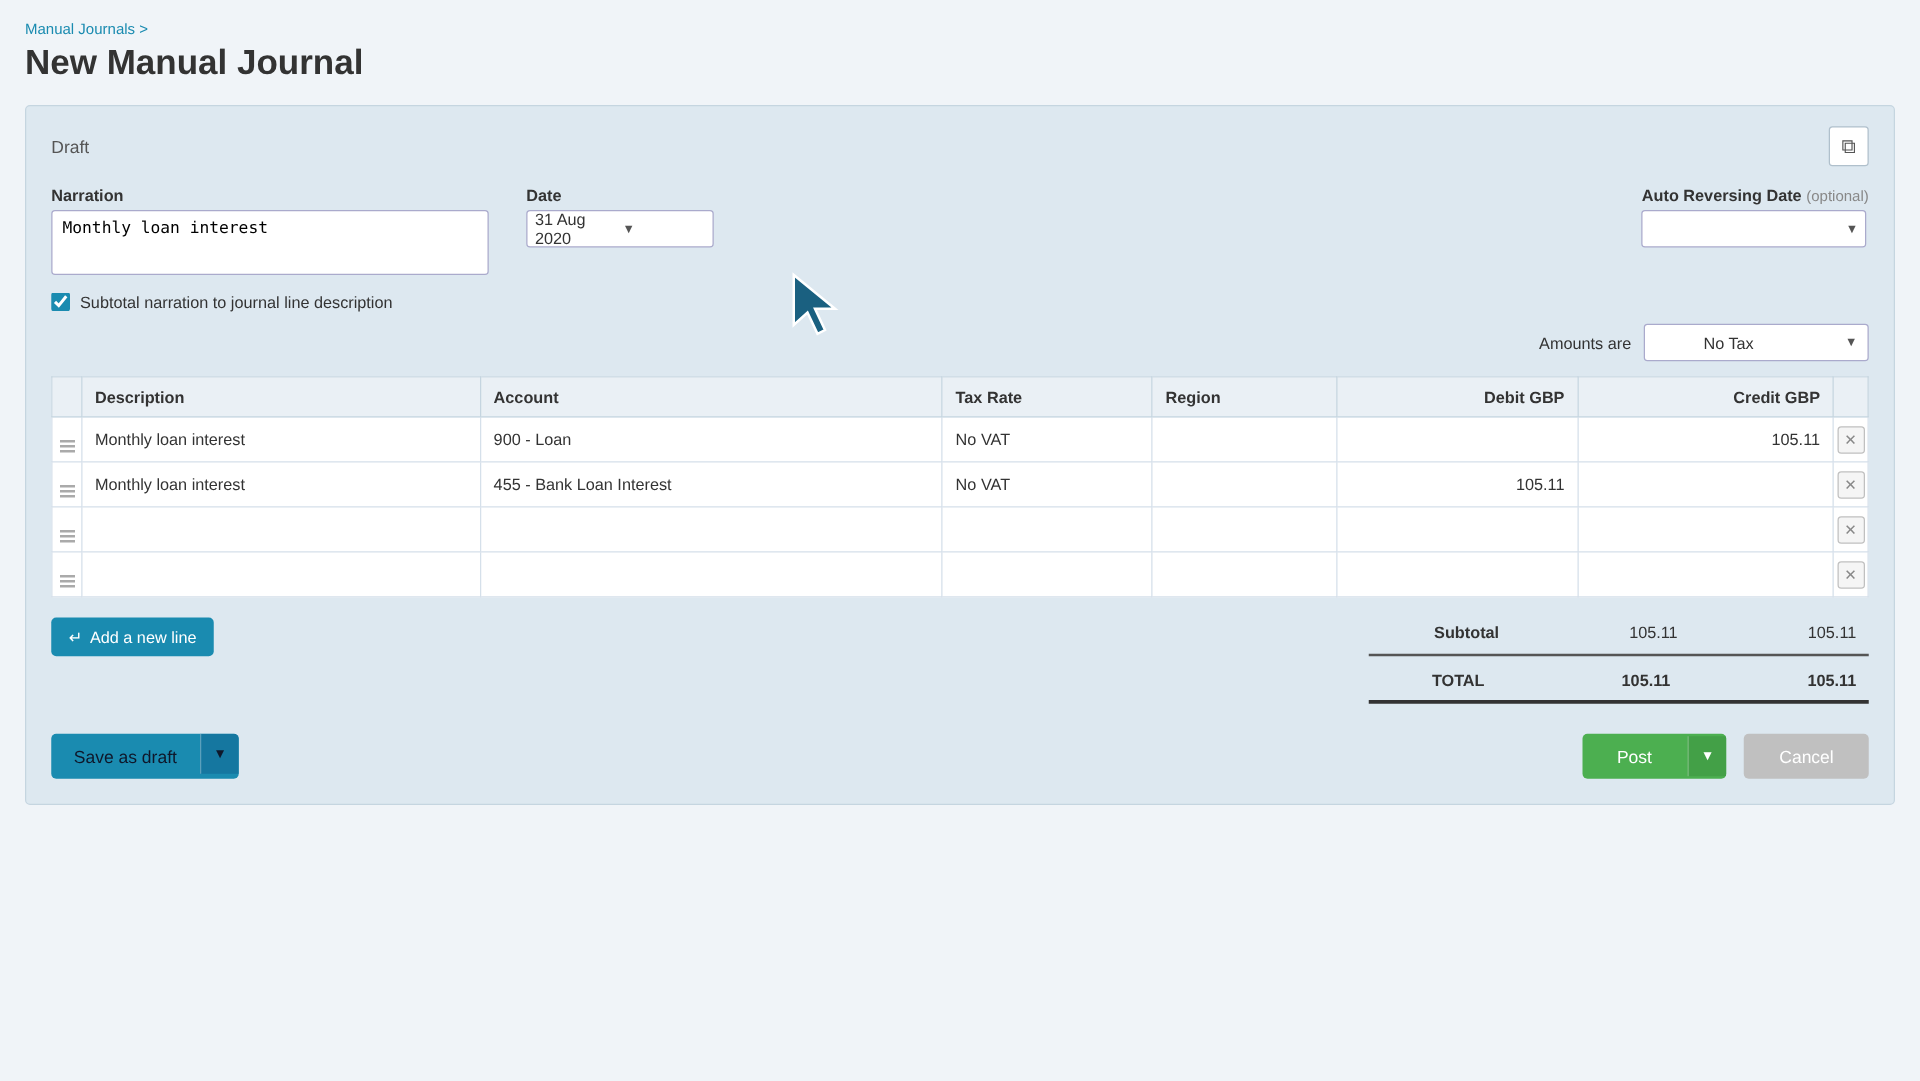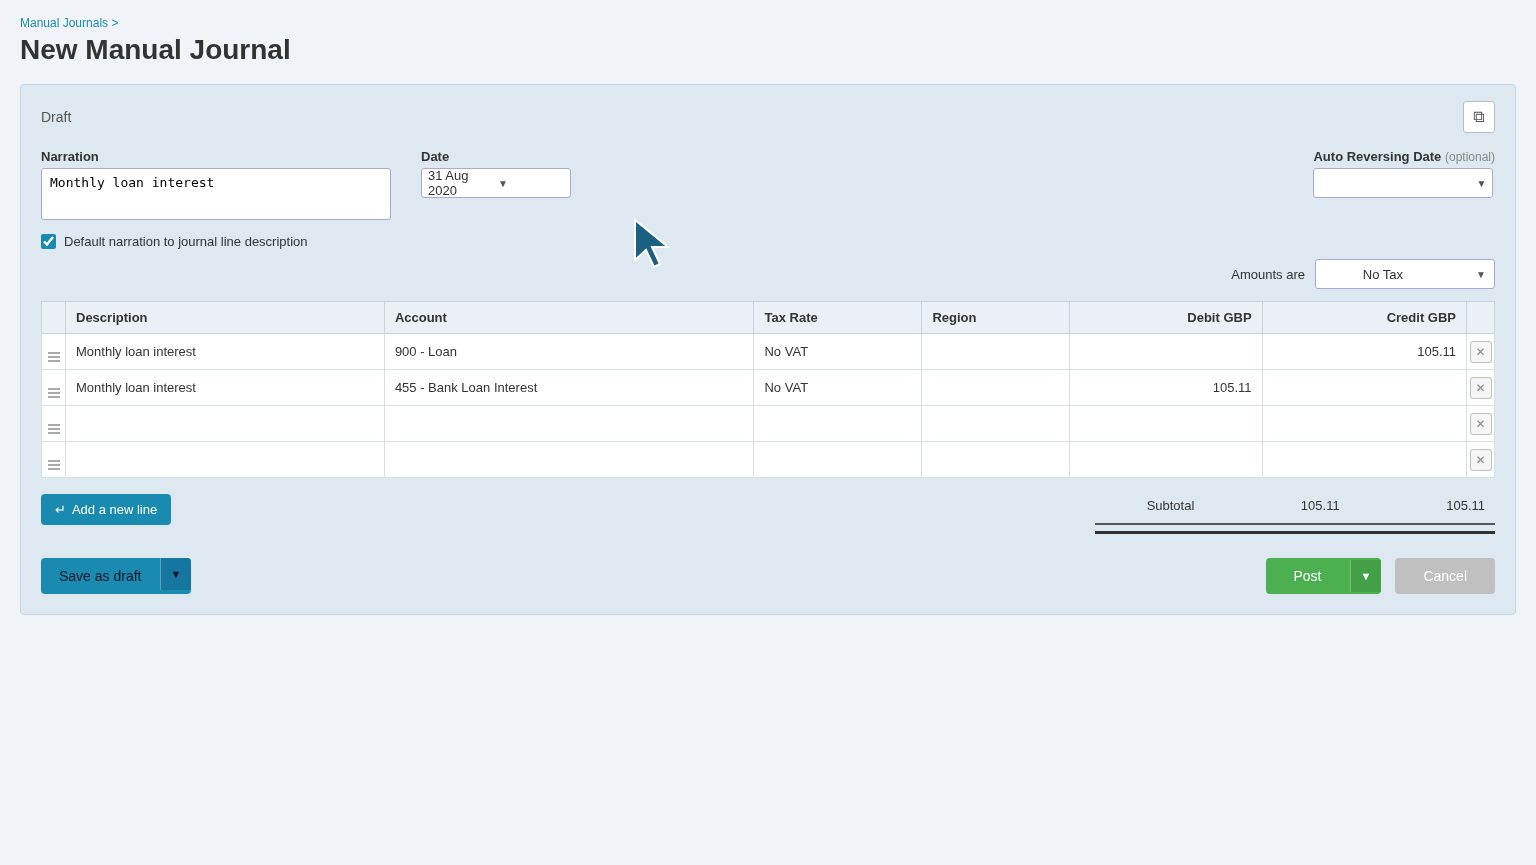--- a/index.html
+++ b/index.html
@@ -301,20 +301,21 @@
     }
 
     .totals-table td {
       padding: 4px 10px;
       font-size: 13px;
     }
 
     .totals-table td.label {
       text-align: right;
       color: #333;
+      font-weight: bold;
     }
 
     .totals-table td.value {
       text-align: right;
       color: #333;
       min-width: 90px;
     }
 
     .totals-divider {
       border: none;
@@ -462,21 +463,21 @@
           </label>
           <div class="auto-reversing-input">
             <span style="flex:1;"></span>
             <span class="dropdown-arrow">▼</span>
           </div>
         </div>
       </div>
 
       <div class="checkbox-row">
         <input type="checkbox" checked="" style="">
-        <span>Default narration to journal line description</span>
+        <span>Subtotal narration to journal line description</span>
       </div>
 
       <div class="amounts-row">
         <span class="amounts-label">Amounts are</span>
         <div class="amounts-select">
           <span>No Tax</span>
           <span class="dropdown-arrow">▼</span>
         </div>
       </div>
 
@@ -563,20 +564,29 @@
           <table class="totals-table">
             <tbody>
               <tr>
                 <td class="label">Subtotal</td>
                 <td class="value">105.11</td>
                 <td class="value">105.11</td>
               </tr>
             </tbody>
           </table>
           <hr class="totals-divider">
+          <table class="totals-table">
+            <tbody>
+              <tr class="totals-total-row">
+                <td class="label">TOTAL</td>
+                <td class="value">105.11</td>
+                <td class="value">105.11</td>
+              </tr>
+            </tbody>
+          </table>
           <hr class="totals-bottom-divider">
         </div>
       </div>
 
       <div class="action-bar">
         <div class="save-draft-btn">
           <span class="save-draft-main">Save as draft</span>
           <span class="save-draft-arrow">▼</span>
         </div>
 

